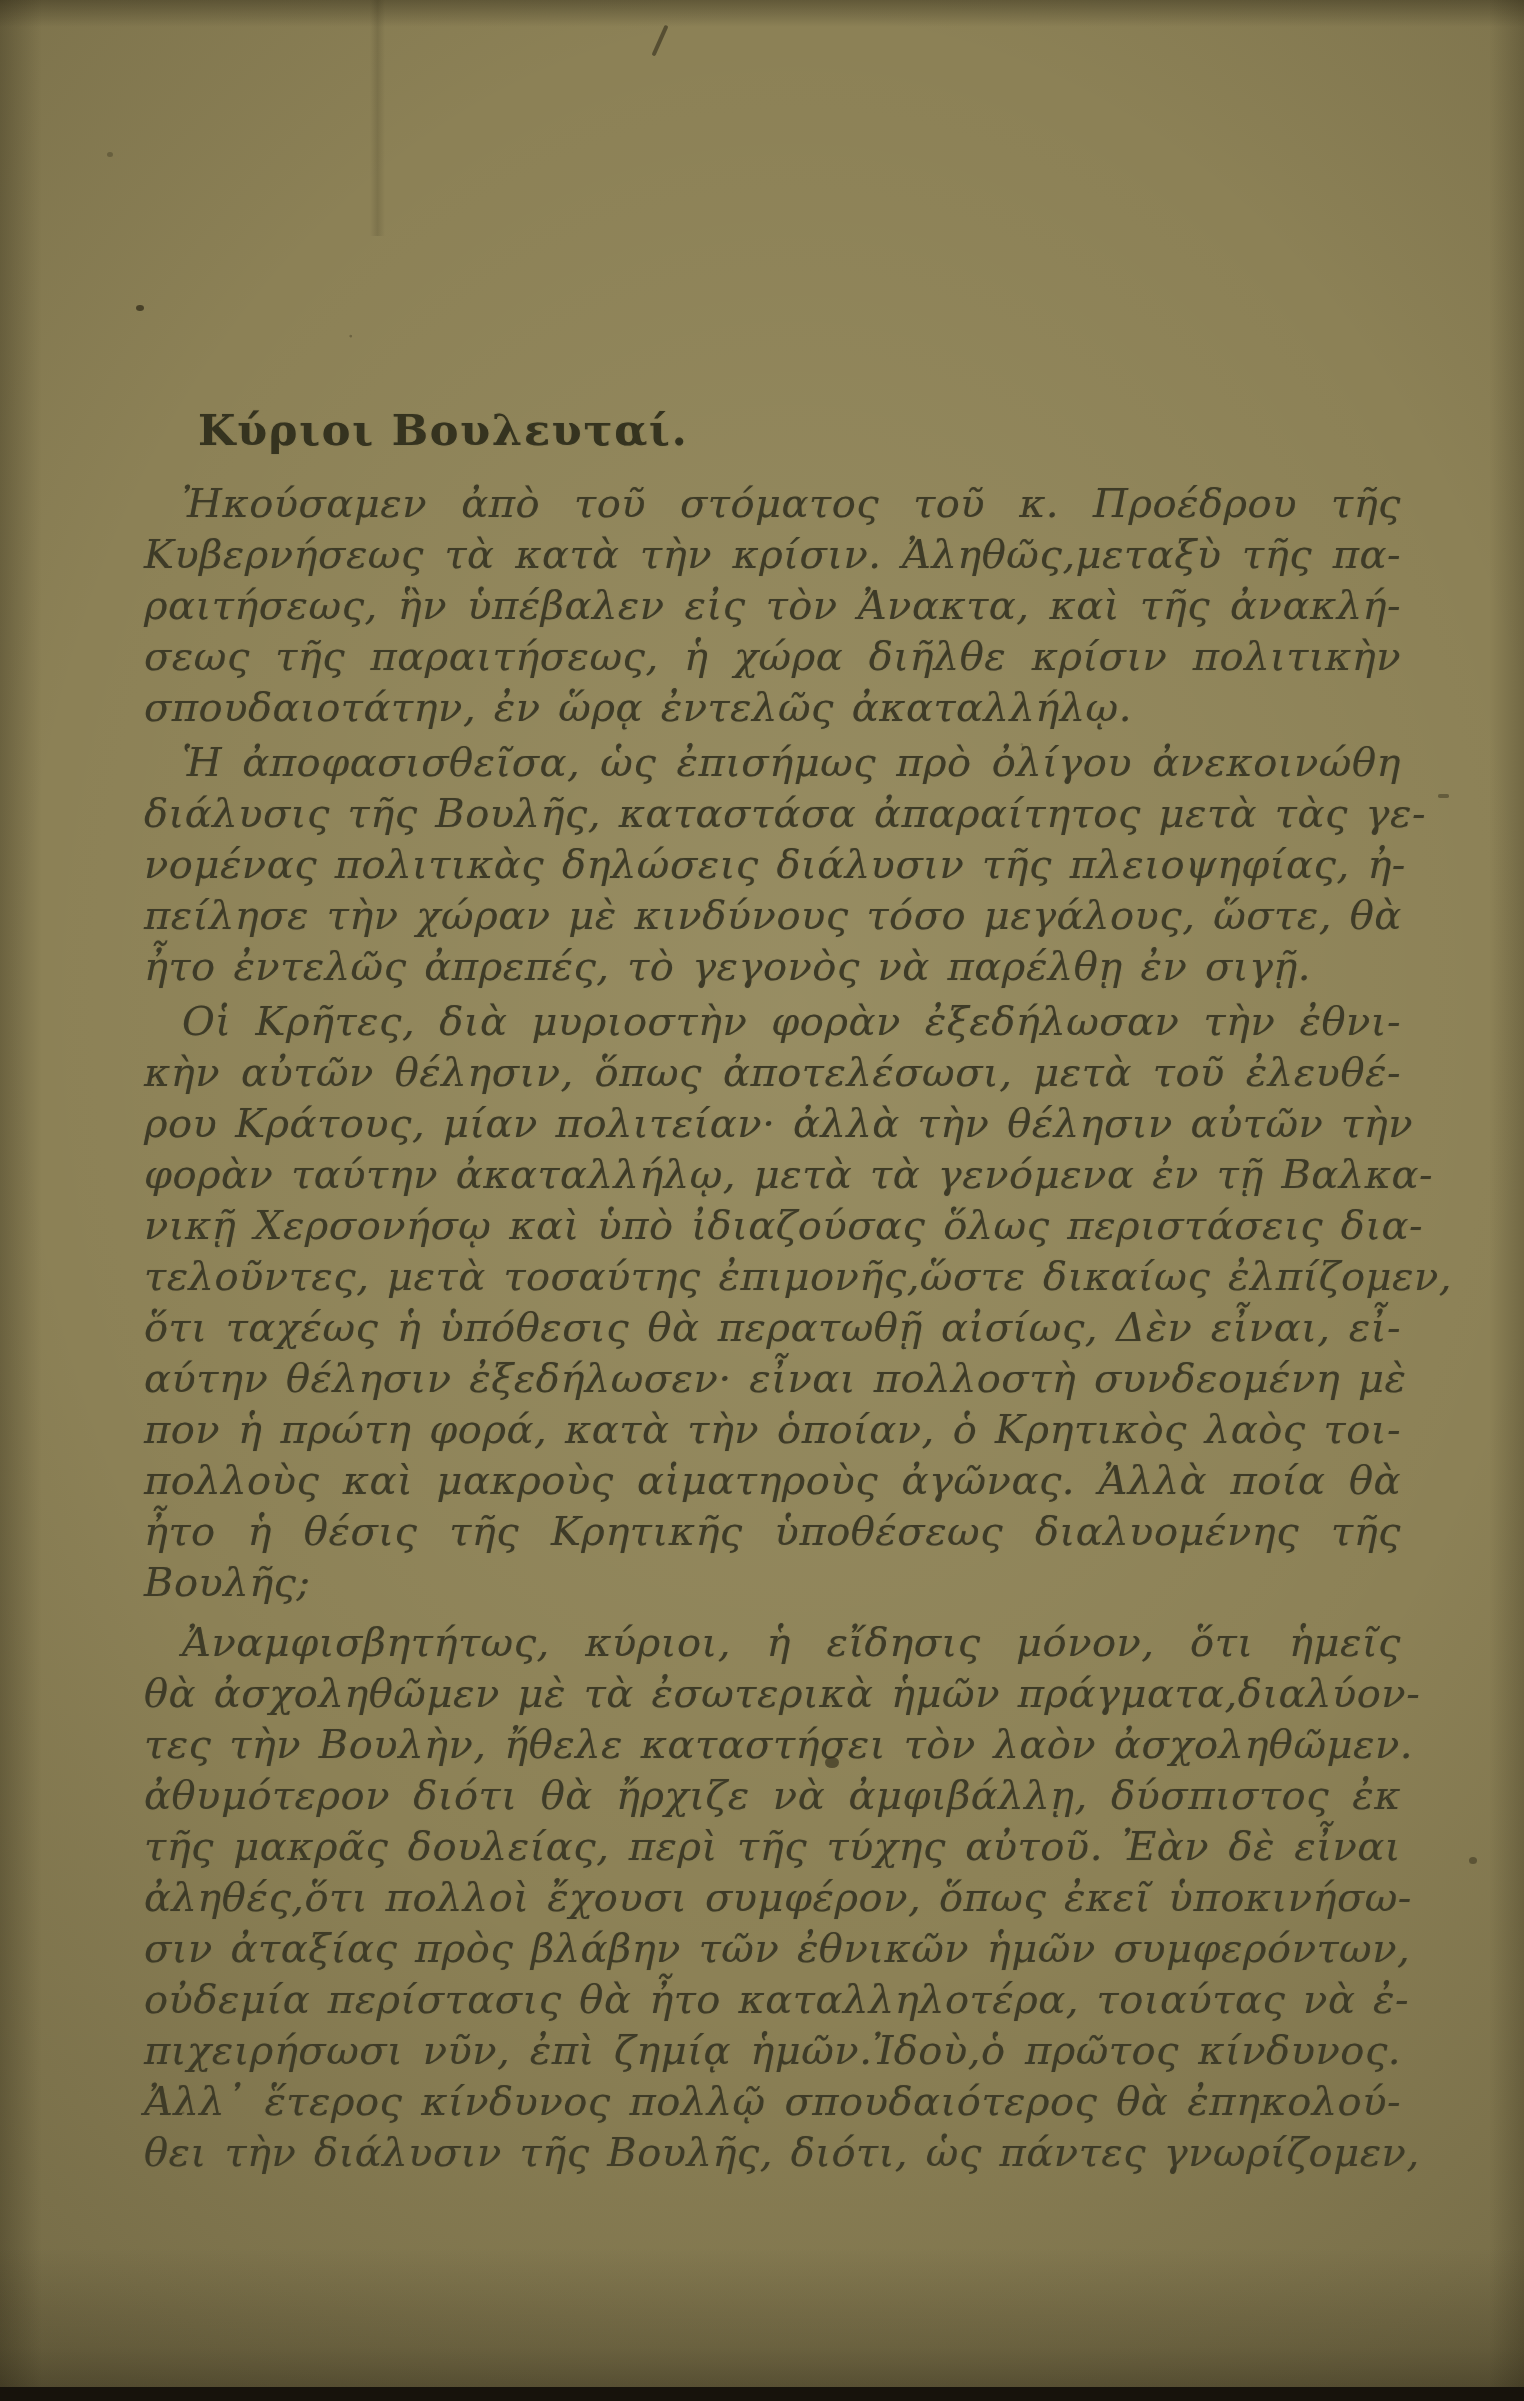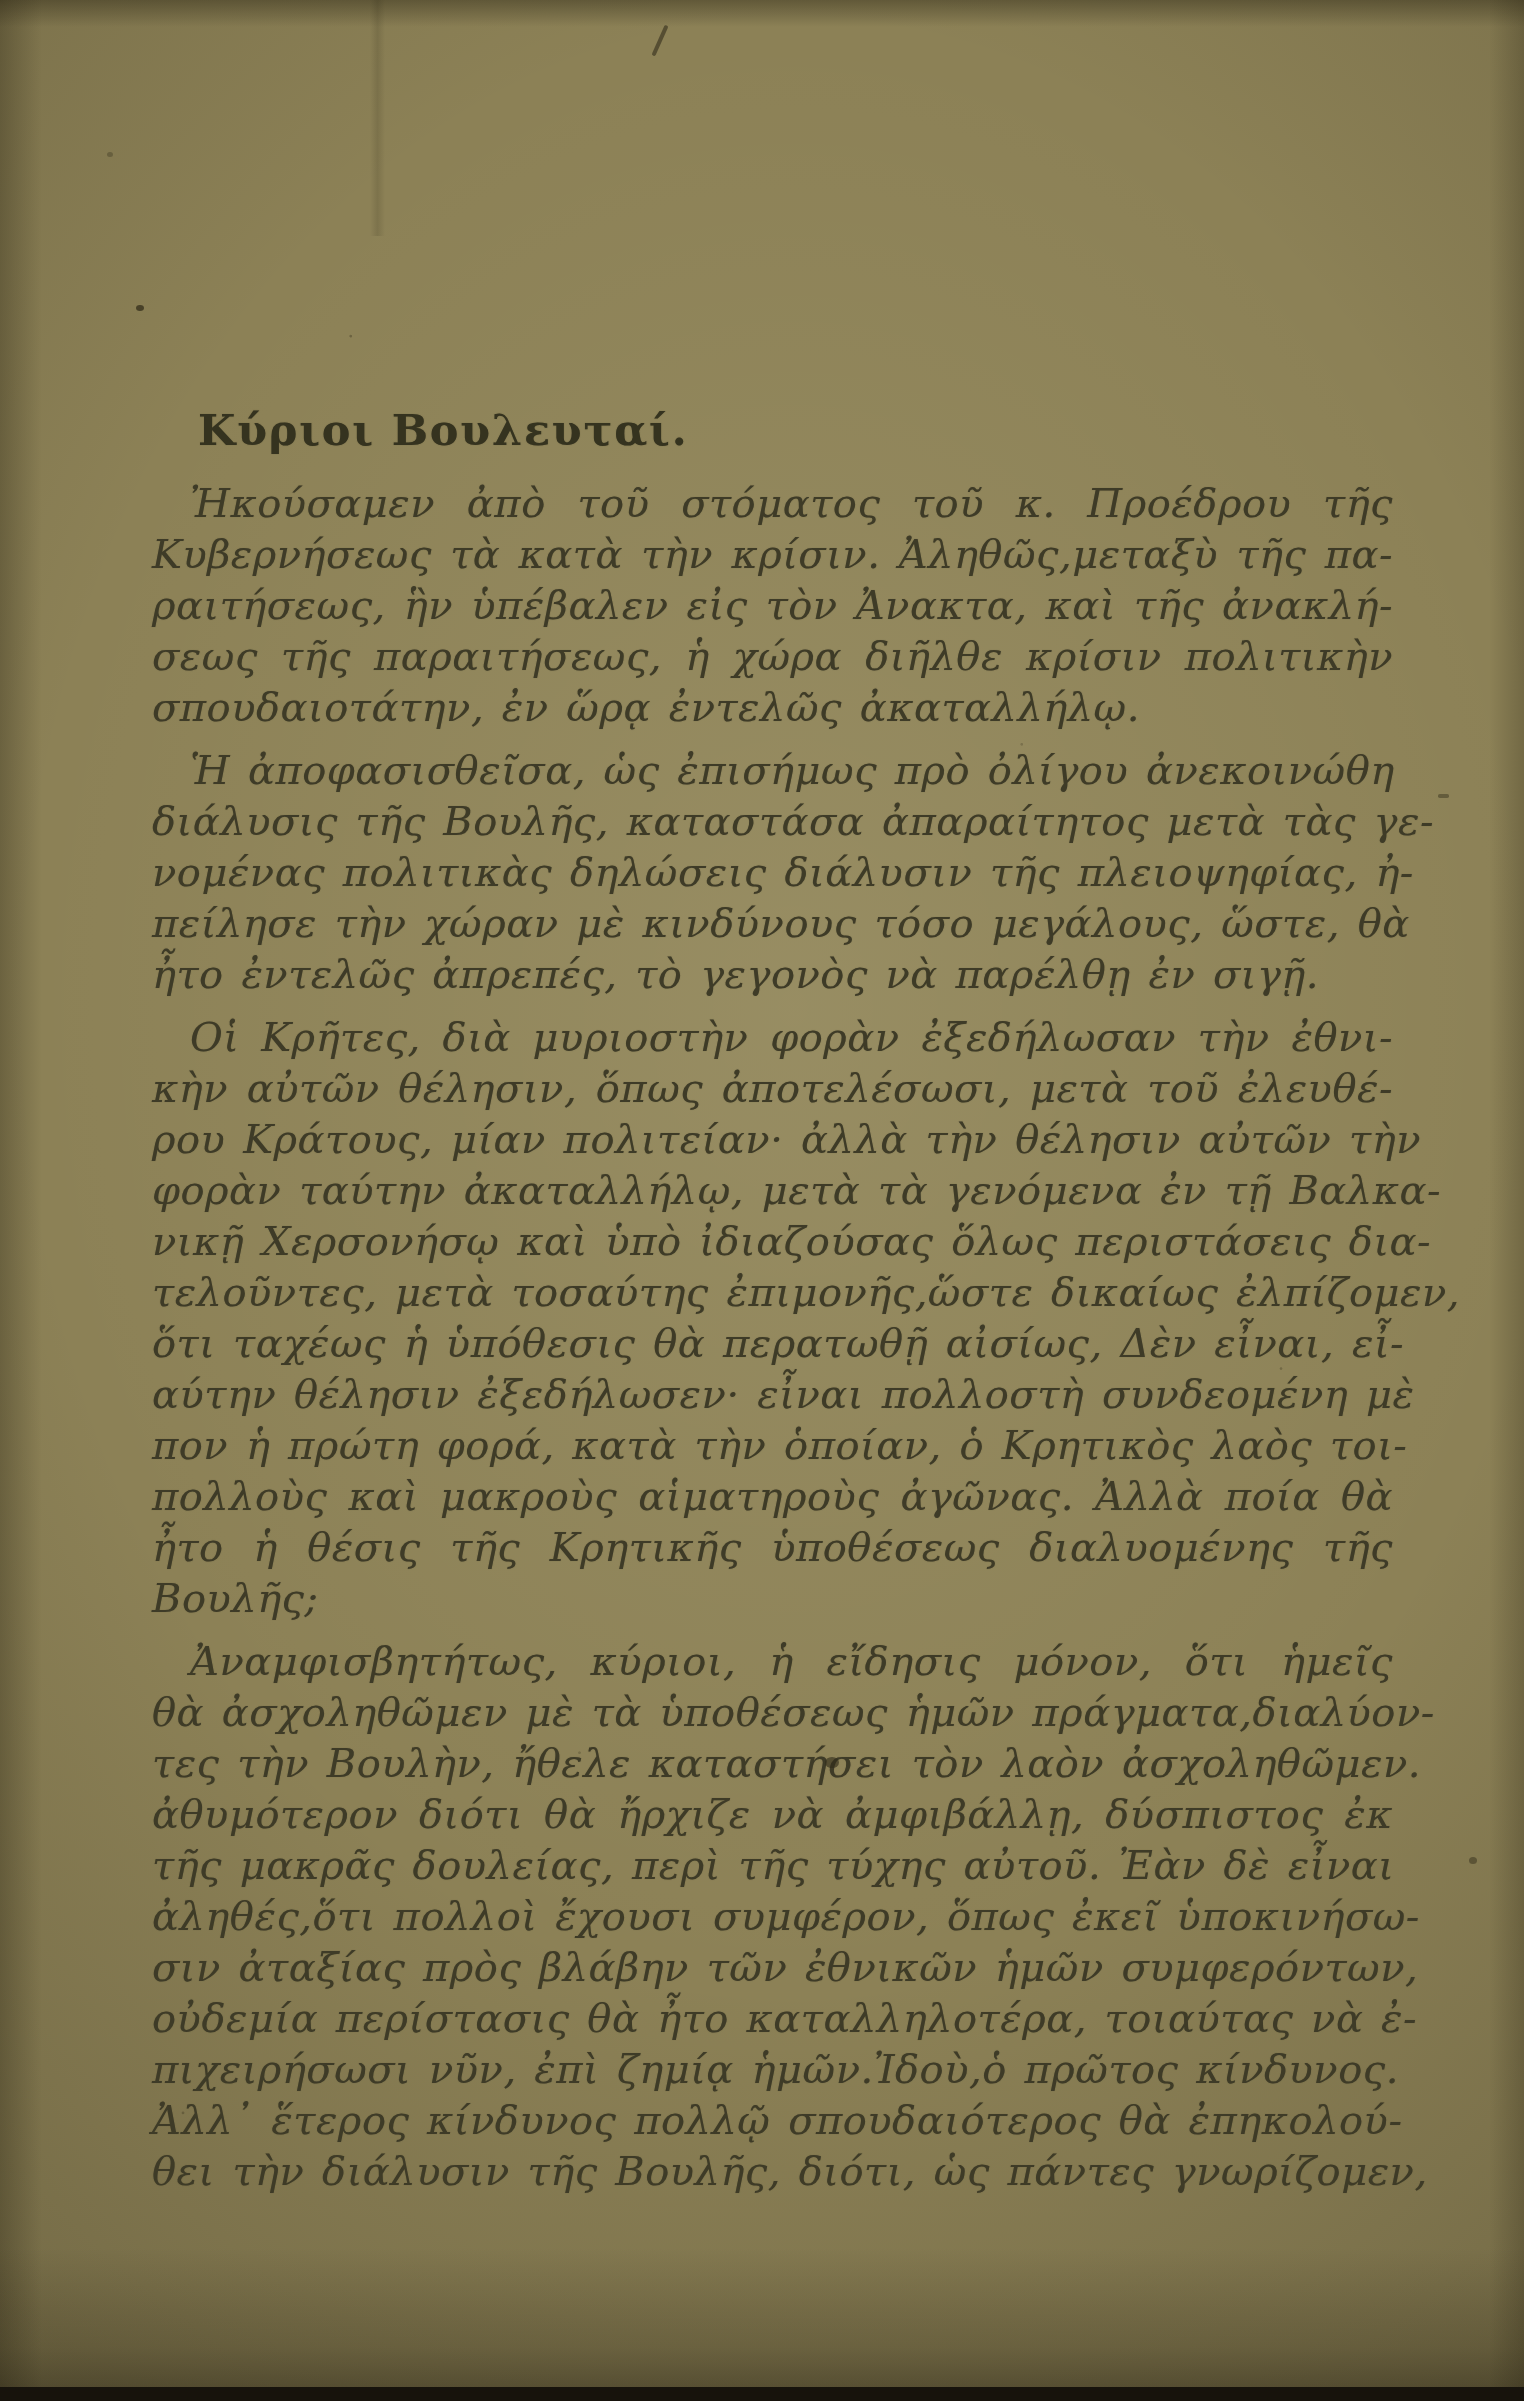--- a/index.html
+++ b/index.html
@@ -64,21 +64,21 @@
     font-size: 43px;
     font-weight: 700;
     font-style: normal;
     letter-spacing: 1.8px;
     color: #35331f;
     margin: 0 0 0 58px;
     line-height: 51px;
     text-shadow: 0 0 0.9px rgba(53,51,31,0.5);
   }
   .paragraphs { margin-top: 22px; }
-  .paragraph { margin: 12px; }
+  .paragraph { margin: 4px; }
   .paragraph.gap-before { margin-top: 9px; }
   .line {
     font-size: 40px;
     font-style: italic;
     line-height: 51px;
     height: 51px;
     white-space: nowrap;
     text-align: justify;
     text-align-last: justify;
     word-spacing: 4.5px;
@@ -121,21 +121,21 @@
           <div class="line">τελοῦντες, μετὰ τοσαύτης ἐπιμονῆς,ὥστε δικαίως ἐλπίζομεν,</div>
           <div class="line">ὅτι ταχέως ἡ ὑπόθεσις θὰ περατωθῇ αἰσίως, Δὲν εἶναι, εἶ-</div>
           <div class="line">αύτην θέλησιν ἐξεδήλωσεν· εἶναι πολλοστὴ συνδεομένη μὲ</div>
           <div class="line">πον ἡ πρώτη φορά, κατὰ τὴν ὁποίαν, ὁ Κρητικὸς λαὸς τοι-</div>
           <div class="line">πολλοὺς καὶ μακροὺς αἱματηροὺς ἀγῶνας. Ἀλλὰ ποία θὰ</div>
           <div class="line">ἦτο ἡ θέσις τῆς Κρητικῆς ὑποθέσεως διαλυομένης τῆς</div>
           <div class="line short">Βουλῆς;</div>
         </div>
         <div class="paragraph gap-before">
           <div class="line first">Ἀναμφισβητήτως, κύριοι, ἡ εἴδησις μόνον, ὅτι ἡμεῖς</div>
-          <div class="line">θὰ ἀσχοληθῶμεν μὲ τὰ ὑποθέσεως ἡμῶν πράγματα,διαλύον-</div>
+          <div class="line">θὰ ἀσχοληθῶμεν μὲ τὰ ἐσωτερικὰ ἡμῶν πράγματα,διαλύον-</div>
           <div class="line">τες τὴν Βουλὴν, ἤθελε καταστήσει τὸν λαὸν ἀσχοληθῶμεν.</div>
           <div class="line">ἀθυμότερον διότι θὰ ἤρχιζε νὰ ἀμφιβάλλῃ, δύσπιστος ἐκ</div>
           <div class="line">τῆς μακρᾶς δουλείας, περὶ τῆς τύχης αὐτοῦ. Ἐὰν δὲ εἶναι</div>
           <div class="line">ἀληθές,ὅτι πολλοὶ ἔχουσι συμφέρον, ὅπως ἐκεῖ ὑποκινήσω-</div>
           <div class="line">σιν ἀταξίας πρὸς βλάβην τῶν ἐθνικῶν ἡμῶν συμφερόντων,</div>
           <div class="line">οὐδεμία περίστασις θὰ ἦτο καταλληλοτέρα, τοιαύτας νὰ ἐ-</div>
           <div class="line">πιχειρήσωσι νῦν, ἐπὶ ζημίᾳ ἡμῶν.Ἰδοὺ,ὁ πρῶτος κίνδυνος.</div>
           <div class="line">Ἀλλ᾽ ἕτερος κίνδυνος πολλῷ σπουδαιότερος θὰ ἐπηκολού-</div>
           <div class="line">θει τὴν διάλυσιν τῆς Βουλῆς, διότι, ὡς πάντες γνωρίζομεν,</div>
         </div>

